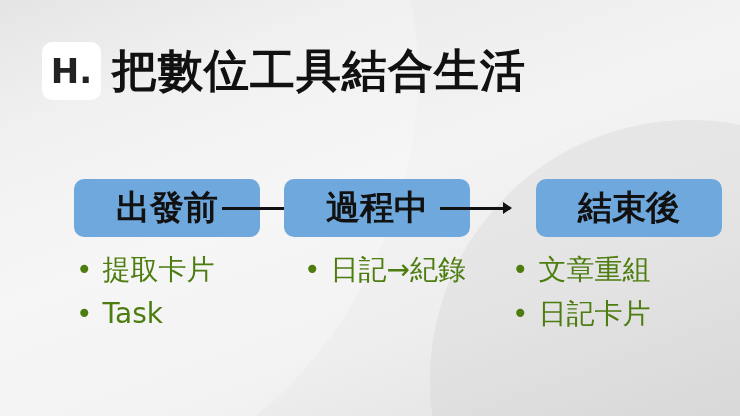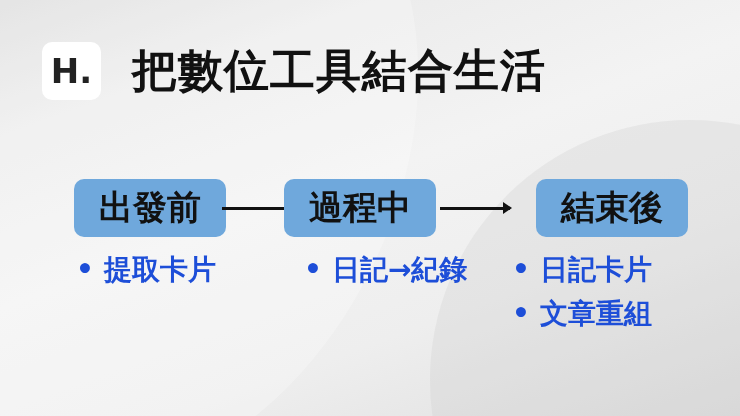--- a/index.html
+++ b/index.html
@@ -7,46 +7,47 @@
     width:740px; height:416px; overflow:hidden; position:relative;
     font-family: "DejaVu Sans", "Liberation Sans", sans-serif;
     background: linear-gradient(160deg, #dcdcdc 0%, #ececec 20%, #f3f3f3 45%, #eeeeee 70%, #dedede 100%);
   }
   .swoosh1 { position:absolute; left:-120px; top:-200px; width:520px; height:700px; border-radius:50%;
     background: rgba(255,255,255,0.25); transform: rotate(25deg); }
   .swoosh2 { position:absolute; left:430px; top:120px; width:520px; height:520px; border-radius:50%;
     background: rgba(200,200,200,0.25); }
   .logo { position:absolute; left:42px; top:42px; width:59px; height:58px; background:#fff; border-radius:10px;
     display:flex; align-items:center; justify-content:center; font-weight:bold; font-size:34px; color:#222; }
-  .title { position:absolute; left:112px; top:40px; font-size:45px; font-weight:bold; color:#111; letter-spacing:1px; line-height:62px;margin-left:20px; }
-  .box { position:absolute; top:179px; width:152px; height:58px; background:#6fa8dc; border-radius:10px;
+  .title { position:absolute; left:112px; top:40px; font-size:45px; font-weight:bold; color:#111; letter-spacing:1px; line-height:62px; }
+  .box { position:absolute; top:179px; width:186px; height:58px; background:#6fa8dc; border-radius:10px;
     display:flex; align-items:center; justify-content:center; font-size:34px; font-weight:bold; color:#111; }
   .arrow { position:absolute; top:207px; height:3px; background:#111; }
   .arrow::after { content:""; position:absolute; right:-2px; top:-5px; border-left:9px solid #111;
     border-top:6px solid transparent; border-bottom:6px solid transparent; }
-  .list { position:absolute; top:248px; font-size:28px; font-weight:bold; color:#1d4ed8; line-height:44px; }
+  .list { position:absolute; top:248px; font-size:28px; font-weight:normal; color:#4d7c0f; line-height:44px; }
   .list div::before { content:"•"; margin-right:10px; }
 </style>
 </head>
 <body>
 
 <div class="swoosh1"></div>
 <div class="swoosh2"></div>
 
 <div class="logo">H.</div>
 <div class="title">把數位工具結合生活</div>
 
 <div class="box" style="left:74px">出發前</div>
 <div class="arrow" style="left:222px;width:70px"></div>
 <div class="box" style="left:284px">過程中</div>
 <div class="arrow" style="left:440px;width:70px"></div>
 <div class="box" style="left:536px">結束後</div>
 
 <div class="list" style="left:76px">
   <div>提取卡片</div>
+  <div>Task</div>
 </div>
 <div class="list" style="left:304px">
   <div>日記→紀錄</div>
 </div>
 <div class="list" style="left:512px">
+  <div>文章重組</div>
   <div>日記卡片</div>
-  <div>文章重組</div>
 </div>
 
 </body></html>

